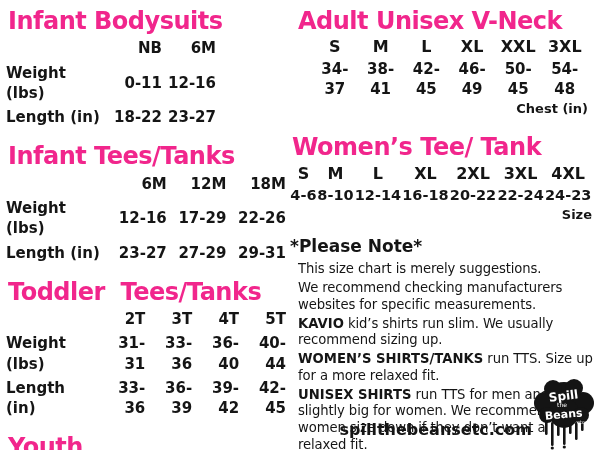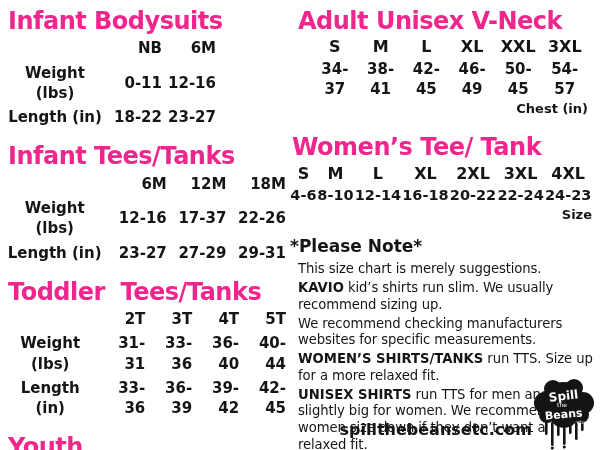--- a/index.html
+++ b/index.html
@@ -16,21 +16,21 @@
 
   .section { margin:0 0 14px 0; }
   .section-title {
     margin:0 0 2px 2px; font-size:24px; line-height:1.1; font-weight:bold;
     color:var(--pink); letter-spacing:-0.5px; white-space:pre;
   }
   .rt-title { margin-left:8px; }
 
   table { border-collapse:collapse; font-weight:bold; }
   .szt th, .szt td { font-size:15px; padding:2px 0; text-align:right; line-height:1.35; }
-  .szt td.lbl { text-align:center; padding-right:4px; }
+  .szt td.lbl { text-align:left; padding-right:4px; }
   .s1 td.lbl { width:98px; } .s1 th, .s1 td.val { width:54px; }
   .s2 td.lbl { width:98px; } .s2 th, .s2 td.val { width:60px; }
   .s3 td.lbl { width:90px; } .s3 th, .s3 td.val { width:48px; }
 
   .rt { width:276px; margin-left:22px; }
   .rt th, .rt td { text-align:center; padding:1px 0; line-height:1.3; }
   .rt th { font-size:16px; }
   .rt td { font-size:15px; }
   .rt.wm { width:302px; margin-left:0; }
   .rt.wm td { font-size:14.5px; }
@@ -84,21 +84,21 @@
         <tbody>
             <tr>
           <td class="lbl"></td>
           <th>6M</th>
           <th>12M</th>
           <th>18M</th>
         </tr>
         <tr>
           <td class="lbl">Weight (lbs)</td>
           <td class="val">12-16</td>
-          <td class="val">17-37</td>
+          <td class="val">17-29</td>
           <td class="val">22-26</td>
         </tr>
         <tr>
           <td class="lbl">Length (in)</td>
           <td class="val">23-27</td>
           <td class="val">27-29</td>
           <td class="val">29-31</td>
         </tr>
       </tbody>
         </table>
@@ -153,21 +153,21 @@
           <th>XL</th>
           <th>XXL</th>
           <th>3XL</th>
         </tr>
         <tr>
           <td>34-37</td>
           <td>38-41</td>
           <td>42-45</td>
           <td>46-49</td>
           <td>50-45</td>
-          <td>54-57</td>
+          <td>54-48</td>
         </tr>
       </tbody>
         </table>
       <div class="caption">Chest (in)</div>
     </div>
 
     <div class="section" style="margin-top:18px;">
       <h2 class="section-title">Women’s Tee/ Tank</h2>
       <table class="rt wm">
         <tbody>
@@ -190,22 +190,22 @@
           <td>24-23</td>
         </tr>
       </tbody>
         </table>
       <div class="caption wm-cap">Size</div>
     </div>
 
     <div class="note">
       <h3 class="note-heading">*Please Note*</h3>
       <p><span>This size chart is merely suggestions.</span></p>
+      <p><span>We recommend checking manufacturers websites for specific measurements.</span></p>
       <p><b>KAVIO</b><span> kid’s shirts run slim. We usually recommend sizing up.</span></p>
-      <p><span>We recommend checking manufacturers websites for specific measurements.</span></p>
       <p><b>WOMEN’S SHIRTS/TANKS</b><span> run TTS. Size up for a more relaxed fit.</span></p>
       <p><b>UNISEX SHIRTS</b><span> run TTS for men and slightly big for women. We recommend women size down if they don’t want a relaxed fit.</span></p>
     </div>
 
   </div>
 
   <div class="website">spillthebeansetc.com</div>
 
   <svg class="logo" viewBox="0 0 64 76" aria-hidden="true">
     <g fill="#141414">

